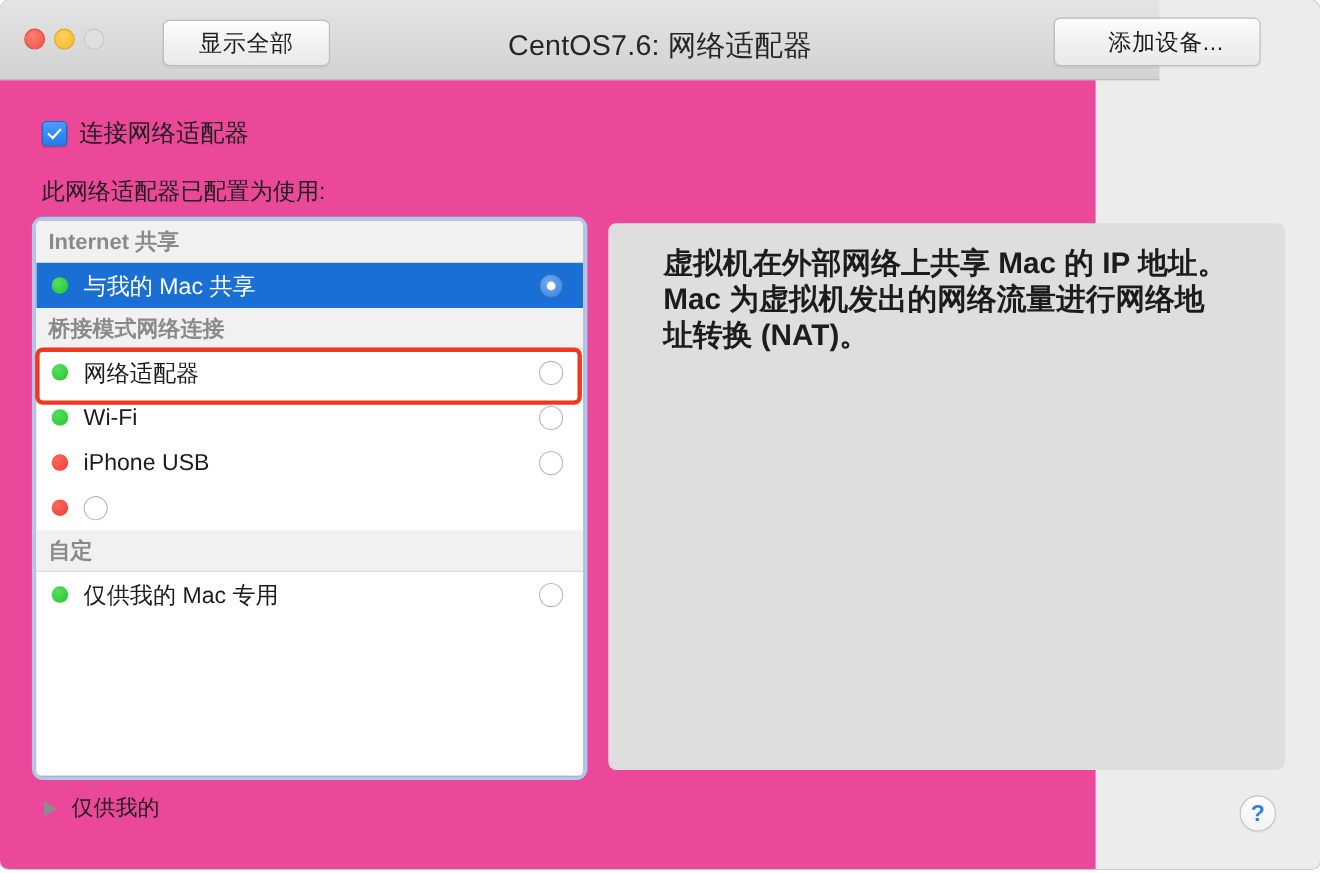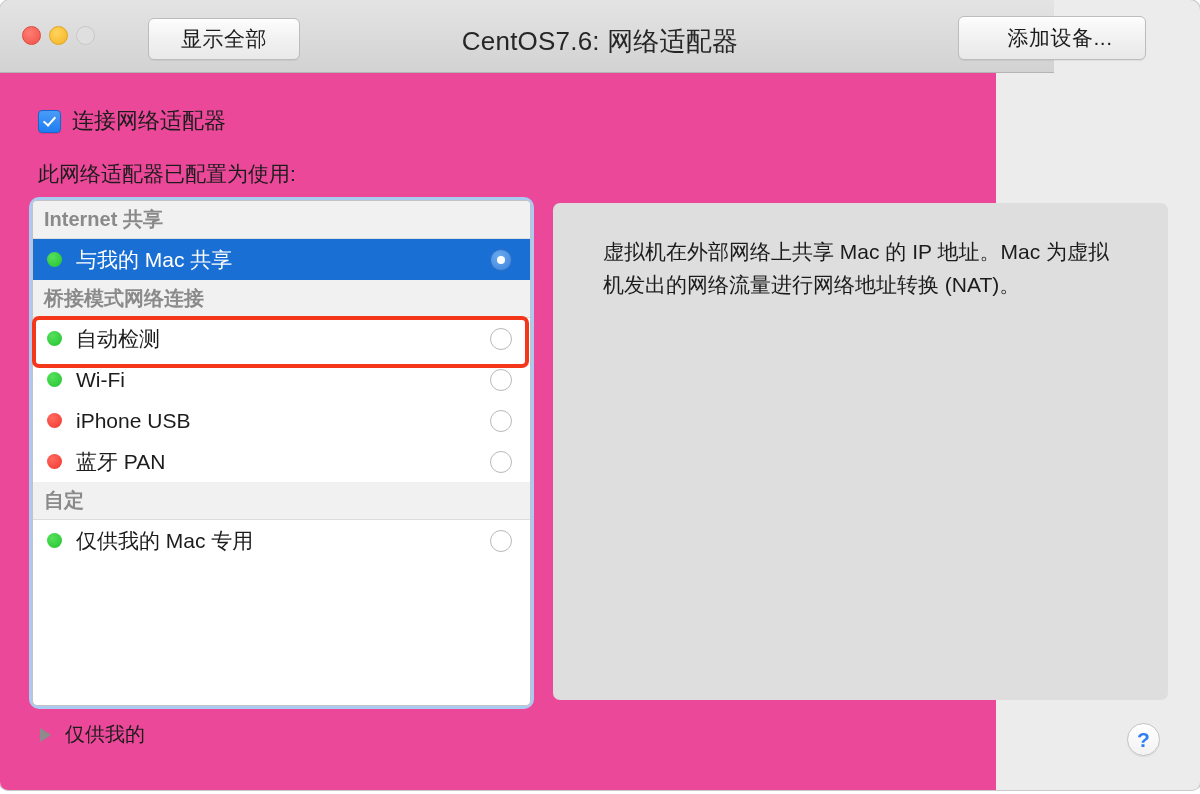--- a/index.html
+++ b/index.html
@@ -253,25 +253,26 @@
     top: 130px;
     width: 615px;
     height: 497px;
     background: #dedede;
     border-radius: 7px;
     box-sizing: border-box;
   }
   #desc-text {
     position: absolute;
     left: 50px;
-    top: 32px;
+    top: 20px;
     width: 515px;
-    font-size: 21px;
+    font-size: 27px;
     line-height: 33px;
     color: #1c1c1c;
+    font-weight: bold;
   }
 
   
   #advanced-row {
     position: absolute;
     left: 40px;
     top: 648px;
     display: flex;
     align-items: center;
     gap: 14px;
@@ -341,36 +342,35 @@
 
     <div class="group-header">Internet 共享</div>
         <div class="opt-row selected">
           <div class="dot dot-green"></div>
           <div class="opt-label">与我的 Mac 共享</div>
           <div class="radio on"></div>
         </div>
         <div class="group-header">桥接模式网络连接</div>
         <div class="opt-row">
           <div class="dot dot-green"></div>
-          <div class="opt-label">自动检测</div>
+          <div class="opt-label">网络适配器</div>
           <div class="radio"></div>
         </div>
         <div class="opt-row">
           <div class="dot dot-green"></div>
           <div class="opt-label">Wi-Fi</div>
           <div class="radio"></div>
         </div>
         <div class="opt-row">
           <div class="dot dot-red"></div>
           <div class="opt-label">iPhone USB</div>
           <div class="radio"></div>
         </div>
         <div class="opt-row">
           <div class="dot dot-red"></div>
-          <div class="opt-label">蓝牙 PAN</div>
           <div class="radio"></div>
         </div>
         <div class="group-header">自定</div>
         <div class="opt-row">
           <div class="dot dot-green"></div>
           <div class="opt-label">仅供我的 Mac 专用</div>
           <div class="radio"></div>
         </div>
       </div>
     <div id="annotation-box"></div>

